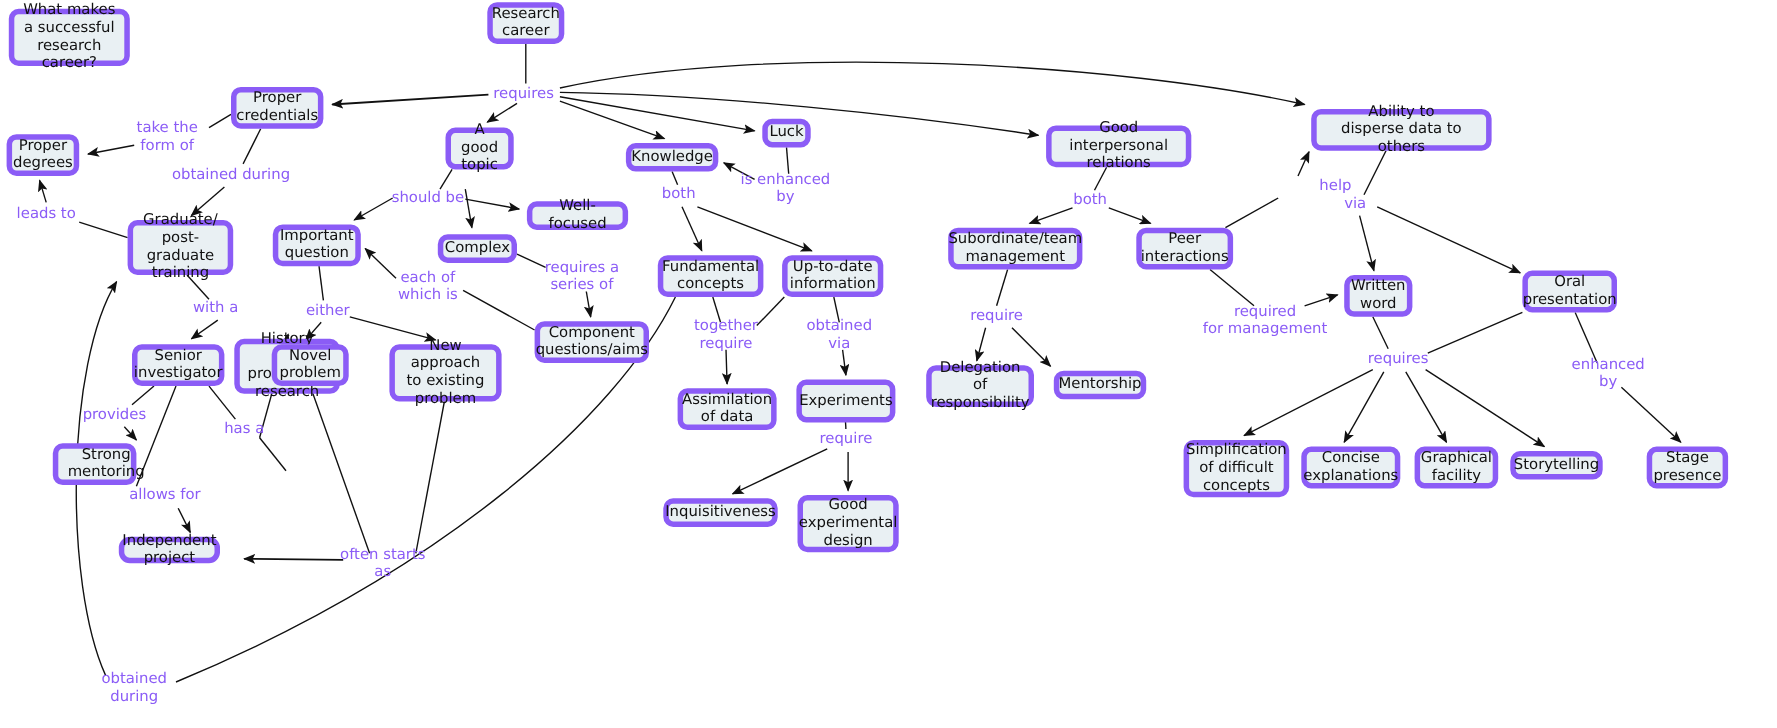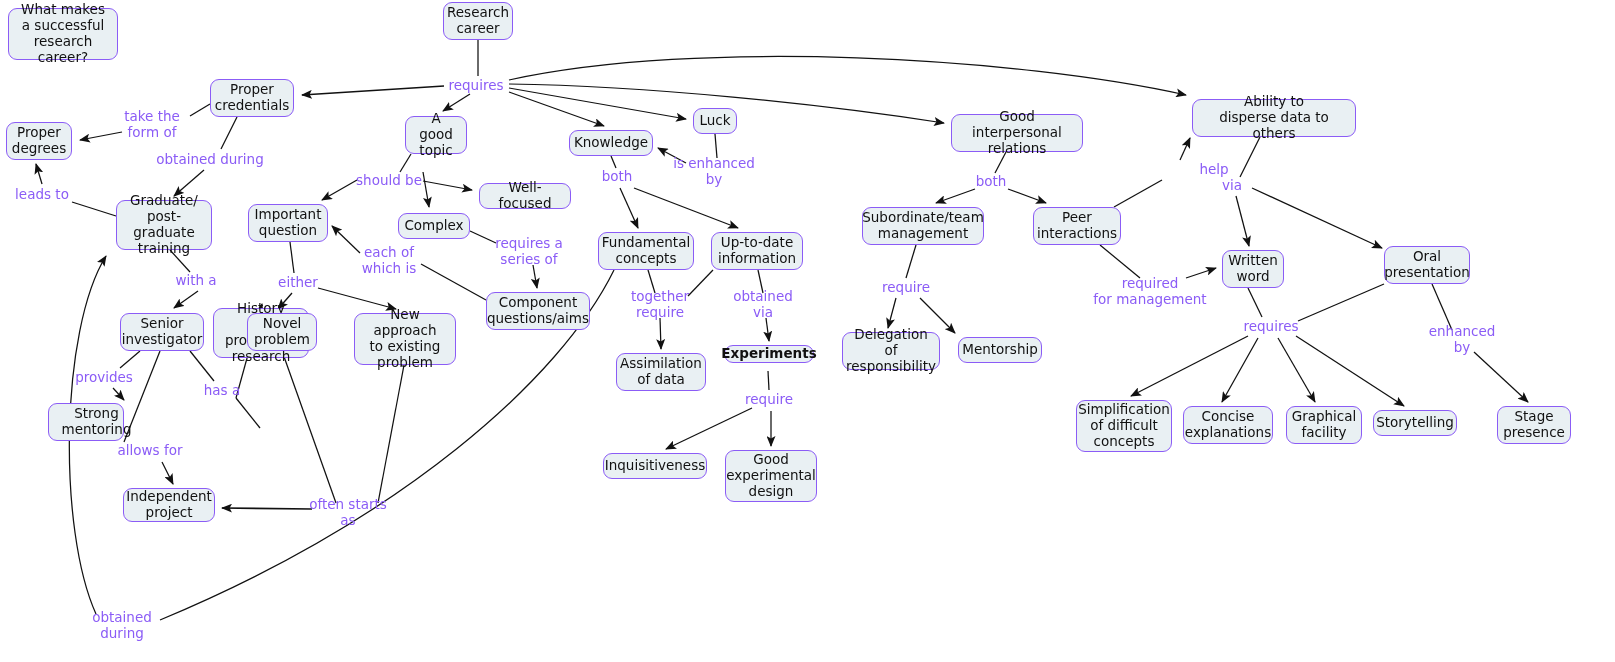--- a/index.html
+++ b/index.html
@@ -21,21 +21,21 @@
     left: 0;
     top: 0;
     width: 1615px;
     height: 662px;
     pointer-events: none;
   }
   .node {
     position: absolute;
     box-sizing: border-box;
     background: #e9f0f3;
-    border: 1px solid #8b5cf6;
+    border: 5px solid #8b5cf6;
     border-radius: 9px;
     display: flex;
     align-items: center;
     justify-content: center;
     text-align: center;
     color: #111111;
     font-size: 13.5px;
     line-height: 1.18;
     font-family: "DejaVu Sans", sans-serif;
     white-space: pre-line;
@@ -180,21 +180,21 @@
 credentials</div>
       <div class="node" style="left: 6px; top: 122px; width: 66px; height: 38px;">Proper
 degrees</div>
       <div class="node" style="left: 116px; top: 200px; width: 96px; height: 50px;">Graduate/
 post-graduate
 training</div>
       <div class="node" style="left: 120px; top: 313px; width: 84px; height: 38px;">Senior
 investigator</div>
       <div class="node" style="left: 48px; top: 403px; width: 76px; height: 38px; padding-left: 28px;">Strong
 mentoring</div>
-      <div class="node" style="left: 123px; top: 488px; width: 92px; height: 34px;">Independent
+      <div class="node" style="left: 108px; top: 488px; width: 92px; height: 24px; border-radius: 10px;">Independent
 project</div>
       <div class="node" style="left: 213px; top: 308px; width: 96px; height: 50px;">History
 of productive
 research</div>
       <div class="node" style="left: 405px; top: 116px; width: 62px; height: 38px;">A good
 topic</div>
       <div class="node" style="left: 248px; top: 204px; width: 80px; height: 38px;">Important
 question</div>
       <div class="node" style="left: 479px; top: 183px; width: 92px; height: 26px;">Well-focused</div>
       <div class="node" style="left: 398px; top: 213px; width: 72px; height: 26px;">Complex</div>
@@ -206,21 +206,21 @@
 to existing
 problem</div>
       <div class="node" style="left: 569px; top: 130px; width: 84px; height: 26px;">Knowledge</div>
       <div class="node" style="left: 693px; top: 108px; width: 44px; height: 26px;">Luck</div>
       <div class="node" style="left: 598px; top: 232px; width: 96px; height: 38px;">Fundamental
 concepts</div>
       <div class="node" style="left: 711px; top: 232px; width: 92px; height: 38px;">Up-to-date
 information</div>
       <div class="node" style="left: 616px; top: 353px; width: 90px; height: 38px;">Assimilation
 of data</div>
-      <div class="node" style="left: 724px; top: 345px; width: 90px; height: 18px; font-weight: bold;">Experiments</div>
+      <div class="node" style="left: 724px; top: 345px; width: 90px; height: 39px;">Experiments</div>
       <div class="node" style="left: 603px; top: 453px; width: 104px; height: 26px;">Inquisitiveness</div>
       <div class="node" style="left: 725px; top: 450px; width: 92px; height: 52px;">Good
 experimental
 design</div>
       <div class="node" style="left: 951px; top: 114px; width: 132px; height: 38px;">Good interpersonal
 relations</div>
       <div class="node" style="left: 862px; top: 207px; width: 122px; height: 38px;">Subordinate/team
 management</div>
       <div class="node" style="left: 1033px; top: 207px; width: 88px; height: 38px;">Peer
 interactions</div>

